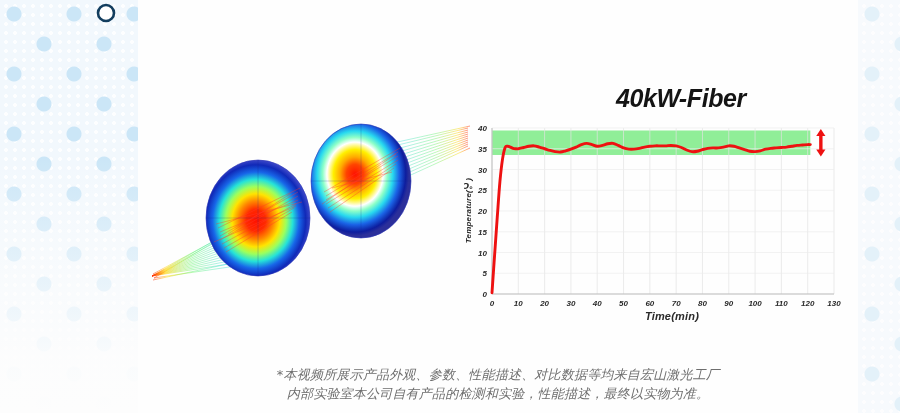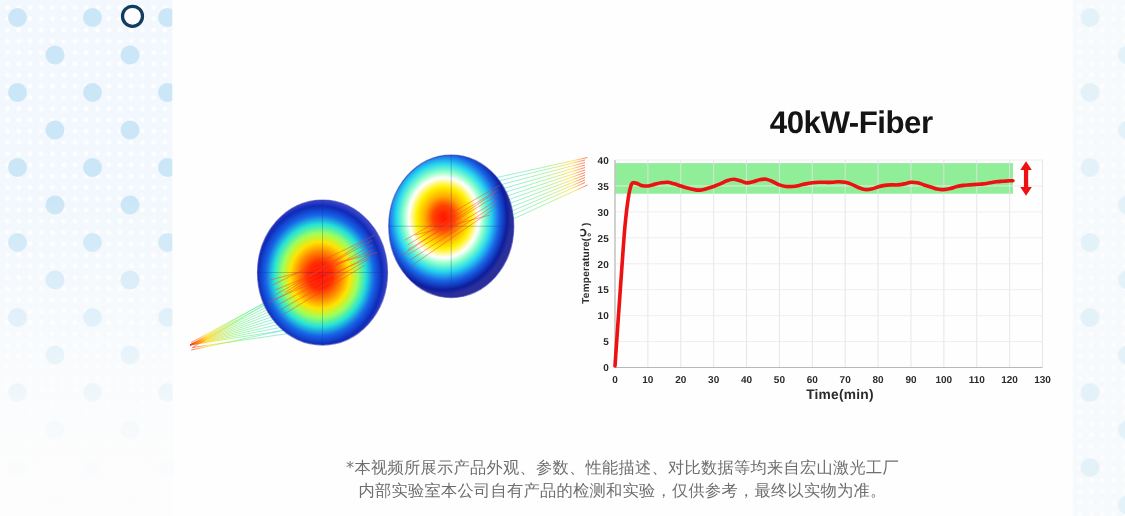--- a/index.html
+++ b/index.html
@@ -1,21 +1,21 @@
 <!DOCTYPE html>
 <html><head>
 <meta charset="utf-8">
 <style>
   html,body{margin:0;padding:0;}
   body{
     width:900px;height:413px;overflow:hidden;
     font-family:"Liberation Sans","DejaVu Sans",sans-serif;
     background:#ffffff;
   }
-  #stage{position:relative;width:900px;height:413px;overflow:hidden;background:#fdfdfd;}
+  #stage{position:relative;width:900px;height:413px;overflow:hidden;background:#fdfdfd;font-style:italic;}
 
   
   .dots{
     position:absolute;top:0;bottom:0;
     background-color:#f2f8fd;
     background-image:
       radial-gradient(circle at 14px 14px, #cbe6f7 7px, rgba(203,230,247,0) 8px),
       radial-gradient(circle at 44px 44px, #cbe6f7 7px, rgba(203,230,247,0) 8px),
       radial-gradient(circle at 6px 6px, rgba(255,255,255,.85) 1.6px, rgba(255,255,255,0) 2.2px);
     background-size:60px 60px,60px 60px,9px 9px;
@@ -286,16 +286,16 @@
             <line x1="354.84615384615387" y1="12.905000000000001" x2="354.84615384615387" y2="28.559999999999974" stroke="#ee1111" stroke-width="3.4"></line>
             <polygon points="350.24615384615385,13.905000000000001 359.4461538461539,13.905000000000001 354.84615384615387,6.905000000000001" fill="#ee1111"></polygon>
             <polygon points="350.24615384615385,27.559999999999974 359.4461538461539,27.559999999999974 354.84615384615387,34.559999999999974" fill="#ee1111"></polygon>
           </g>
       </svg>
     </div>
   </div>
 
   <div id="disclaimer">
     <div>*本视频所展示产品外观、参数、性能描述、对比数据等均来自宏山激光工厂</div>
-    <div>内部实验室本公司自有产品的检测和实验，仅供参考，最终以实物为准。</div>
+    <div>内部实验室本公司自有产品的检测和实验，性能描述，最终以实物为准。</div>
   </div>
 
 </div>
 
 </body></html>

